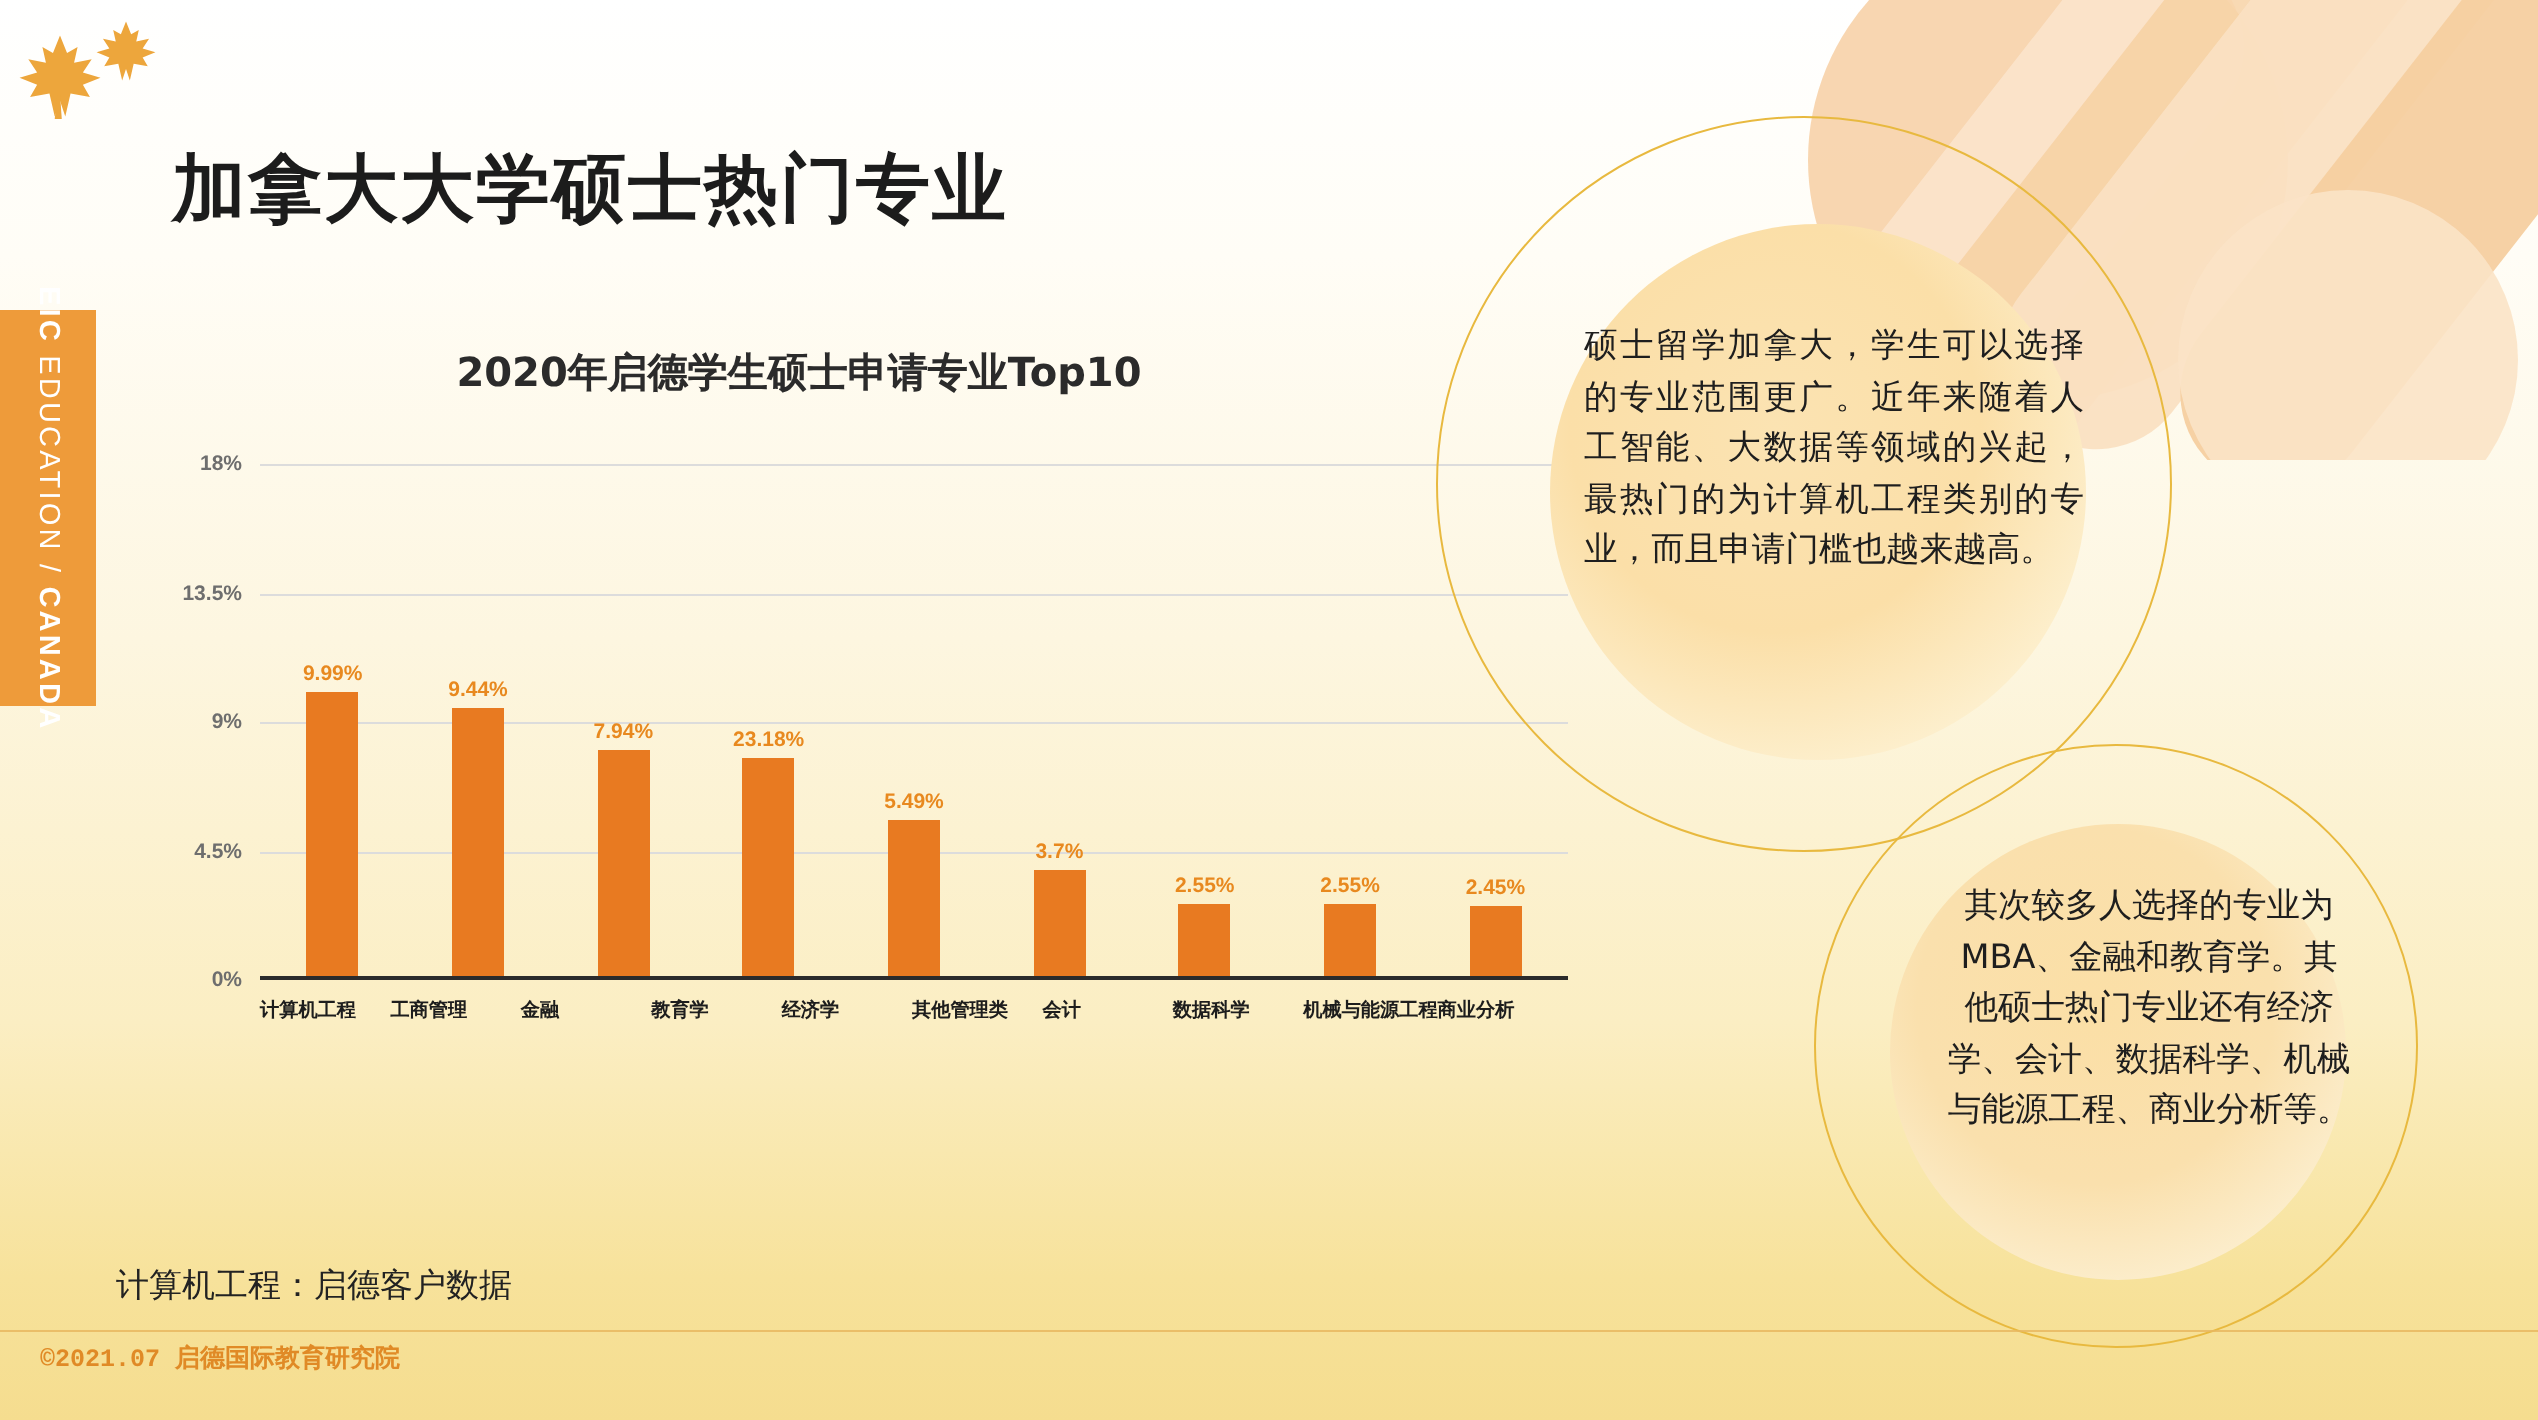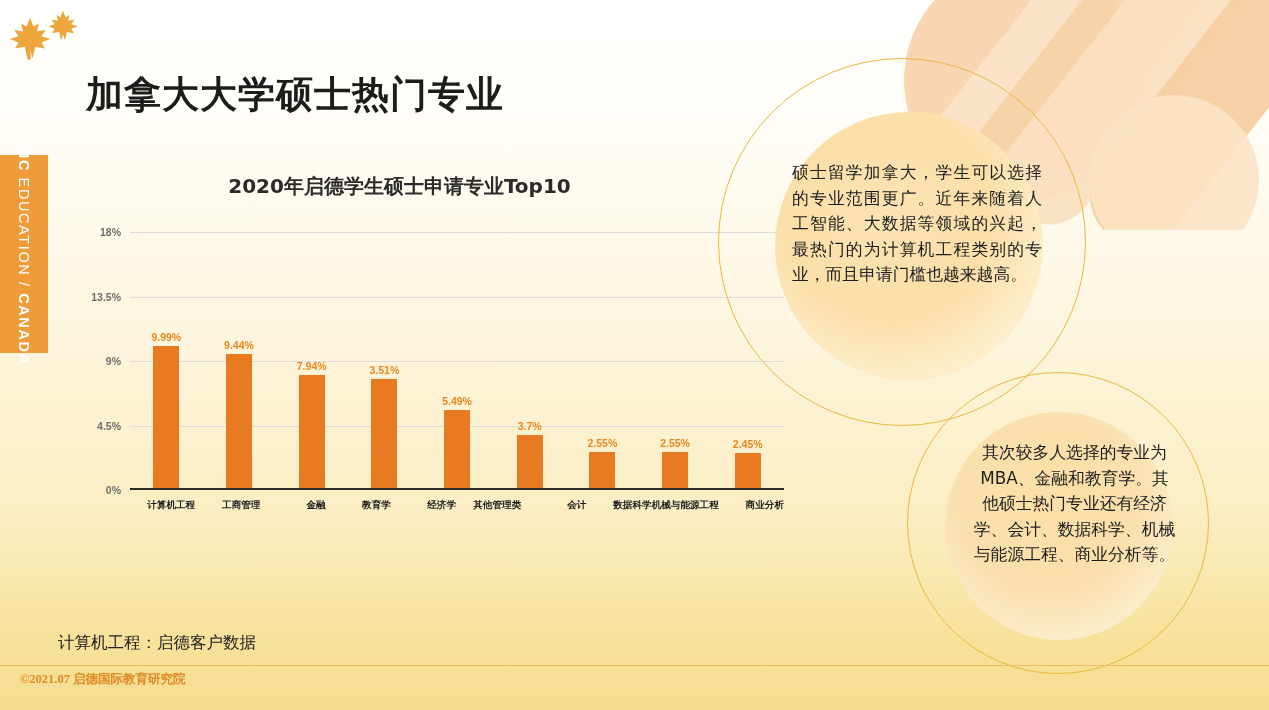--- a/index.html
+++ b/index.html
@@ -73,21 +73,21 @@
   }
   .bars{position:absolute;left:0;right:0;bottom:2px;top:0;display:flex;}
   .bar-cell{flex:1;position:relative;display:flex;justify-content:center;align-items:flex-end;height:100%;}
   .bar{width:26px;background:#e87a21;position:relative;}
   .bar-val{
     position:absolute;bottom:100%;left:50%;transform:translateX(-50%);
     margin-bottom:3px;font-size:10.5px;font-weight:700;color:#e8891f;white-space:nowrap;
   }
   .xlabels{position:absolute;left:38px;right:8px;bottom:0;height:30px;display:flex;}
   .xlab{
-    flex:1;text-align:right;font-size:9.6px;font-weight:700;color:#1d1d1d;
+    flex:1;text-align:left;font-size:9.6px;font-weight:700;color:#1d1d1d;
     padding-top:7px;white-space:nowrap;
     font-family:Liberation Sans, sans-serif;
   }
 
   
   .ring{position:absolute;border-radius:50%;border:1.3px solid #e8b93f;background:transparent;}
   .ring-a{left:718px;top:58px;width:366px;height:366px;}
   .ring-b{left:907px;top:372px;width:300px;height:300px;}
   .disc{position:absolute;border-radius:50%;}
   .disc-a{left:775px;top:112px;width:268px;height:268px;
@@ -100,21 +100,21 @@
   .bt-b{left:972px;top:440px;width:205px;text-align:center;}
 
   
   .source{
     position:absolute;left:58px;top:632px;font-size:16.5px;color:#222;
     font-family:"DejaVu Sans","Liberation Sans",sans-serif;
   }
   .foot-rule{position:absolute;left:0;right:0;top:665px;height:1px;background:#e8b760;opacity:.85;}
   .copyright{
     position:absolute;left:20px;top:671px;font-size:12.5px;color:#e08a26;font-weight:700;
-    font-family:Liberation Serif, serif;
+    font-family:Liberation Mono, monospace;
   }
   .foot-right{
     position:absolute;right:22px;top:668px;text-align:right;font-size:13px;color:#e08a26;
     line-height:1.35;font-family:"DejaVu Sans","Liberation Sans",sans-serif;
   }
 </style>
 </head>
 <body>
 
 <div id="slide">
@@ -181,21 +181,21 @@
               <div class="bar-val" style="color: rgb(232, 137, 31);">9.44%</div>
             </div>
           </div>
           <div class="bar-cell">
             <div class="bar" style="height: 44.1111%; background: rgb(232, 122, 33);">
               <div class="bar-val" style="color: rgb(232, 137, 31);">7.94%</div>
             </div>
           </div>
           <div class="bar-cell">
             <div class="bar" style="height: 42.7222%; background: rgb(232, 122, 33);">
-              <div class="bar-val" style="color: rgb(232, 137, 31);">3.51%</div>
+              <div class="bar-val" style="color: rgb(232, 137, 31);">23.18%</div>
             </div>
           </div>
           <div class="bar-cell">
             <div class="bar" style="height: 30.5%; background: rgb(232, 122, 33);">
               <div class="bar-val" style="color: rgb(232, 137, 31);">5.49%</div>
             </div>
           </div>
           <div class="bar-cell">
             <div class="bar" style="height: 20.5556%; background: rgb(232, 122, 33);">
               <div class="bar-val" style="color: rgb(232, 137, 31);">3.7%</div>

